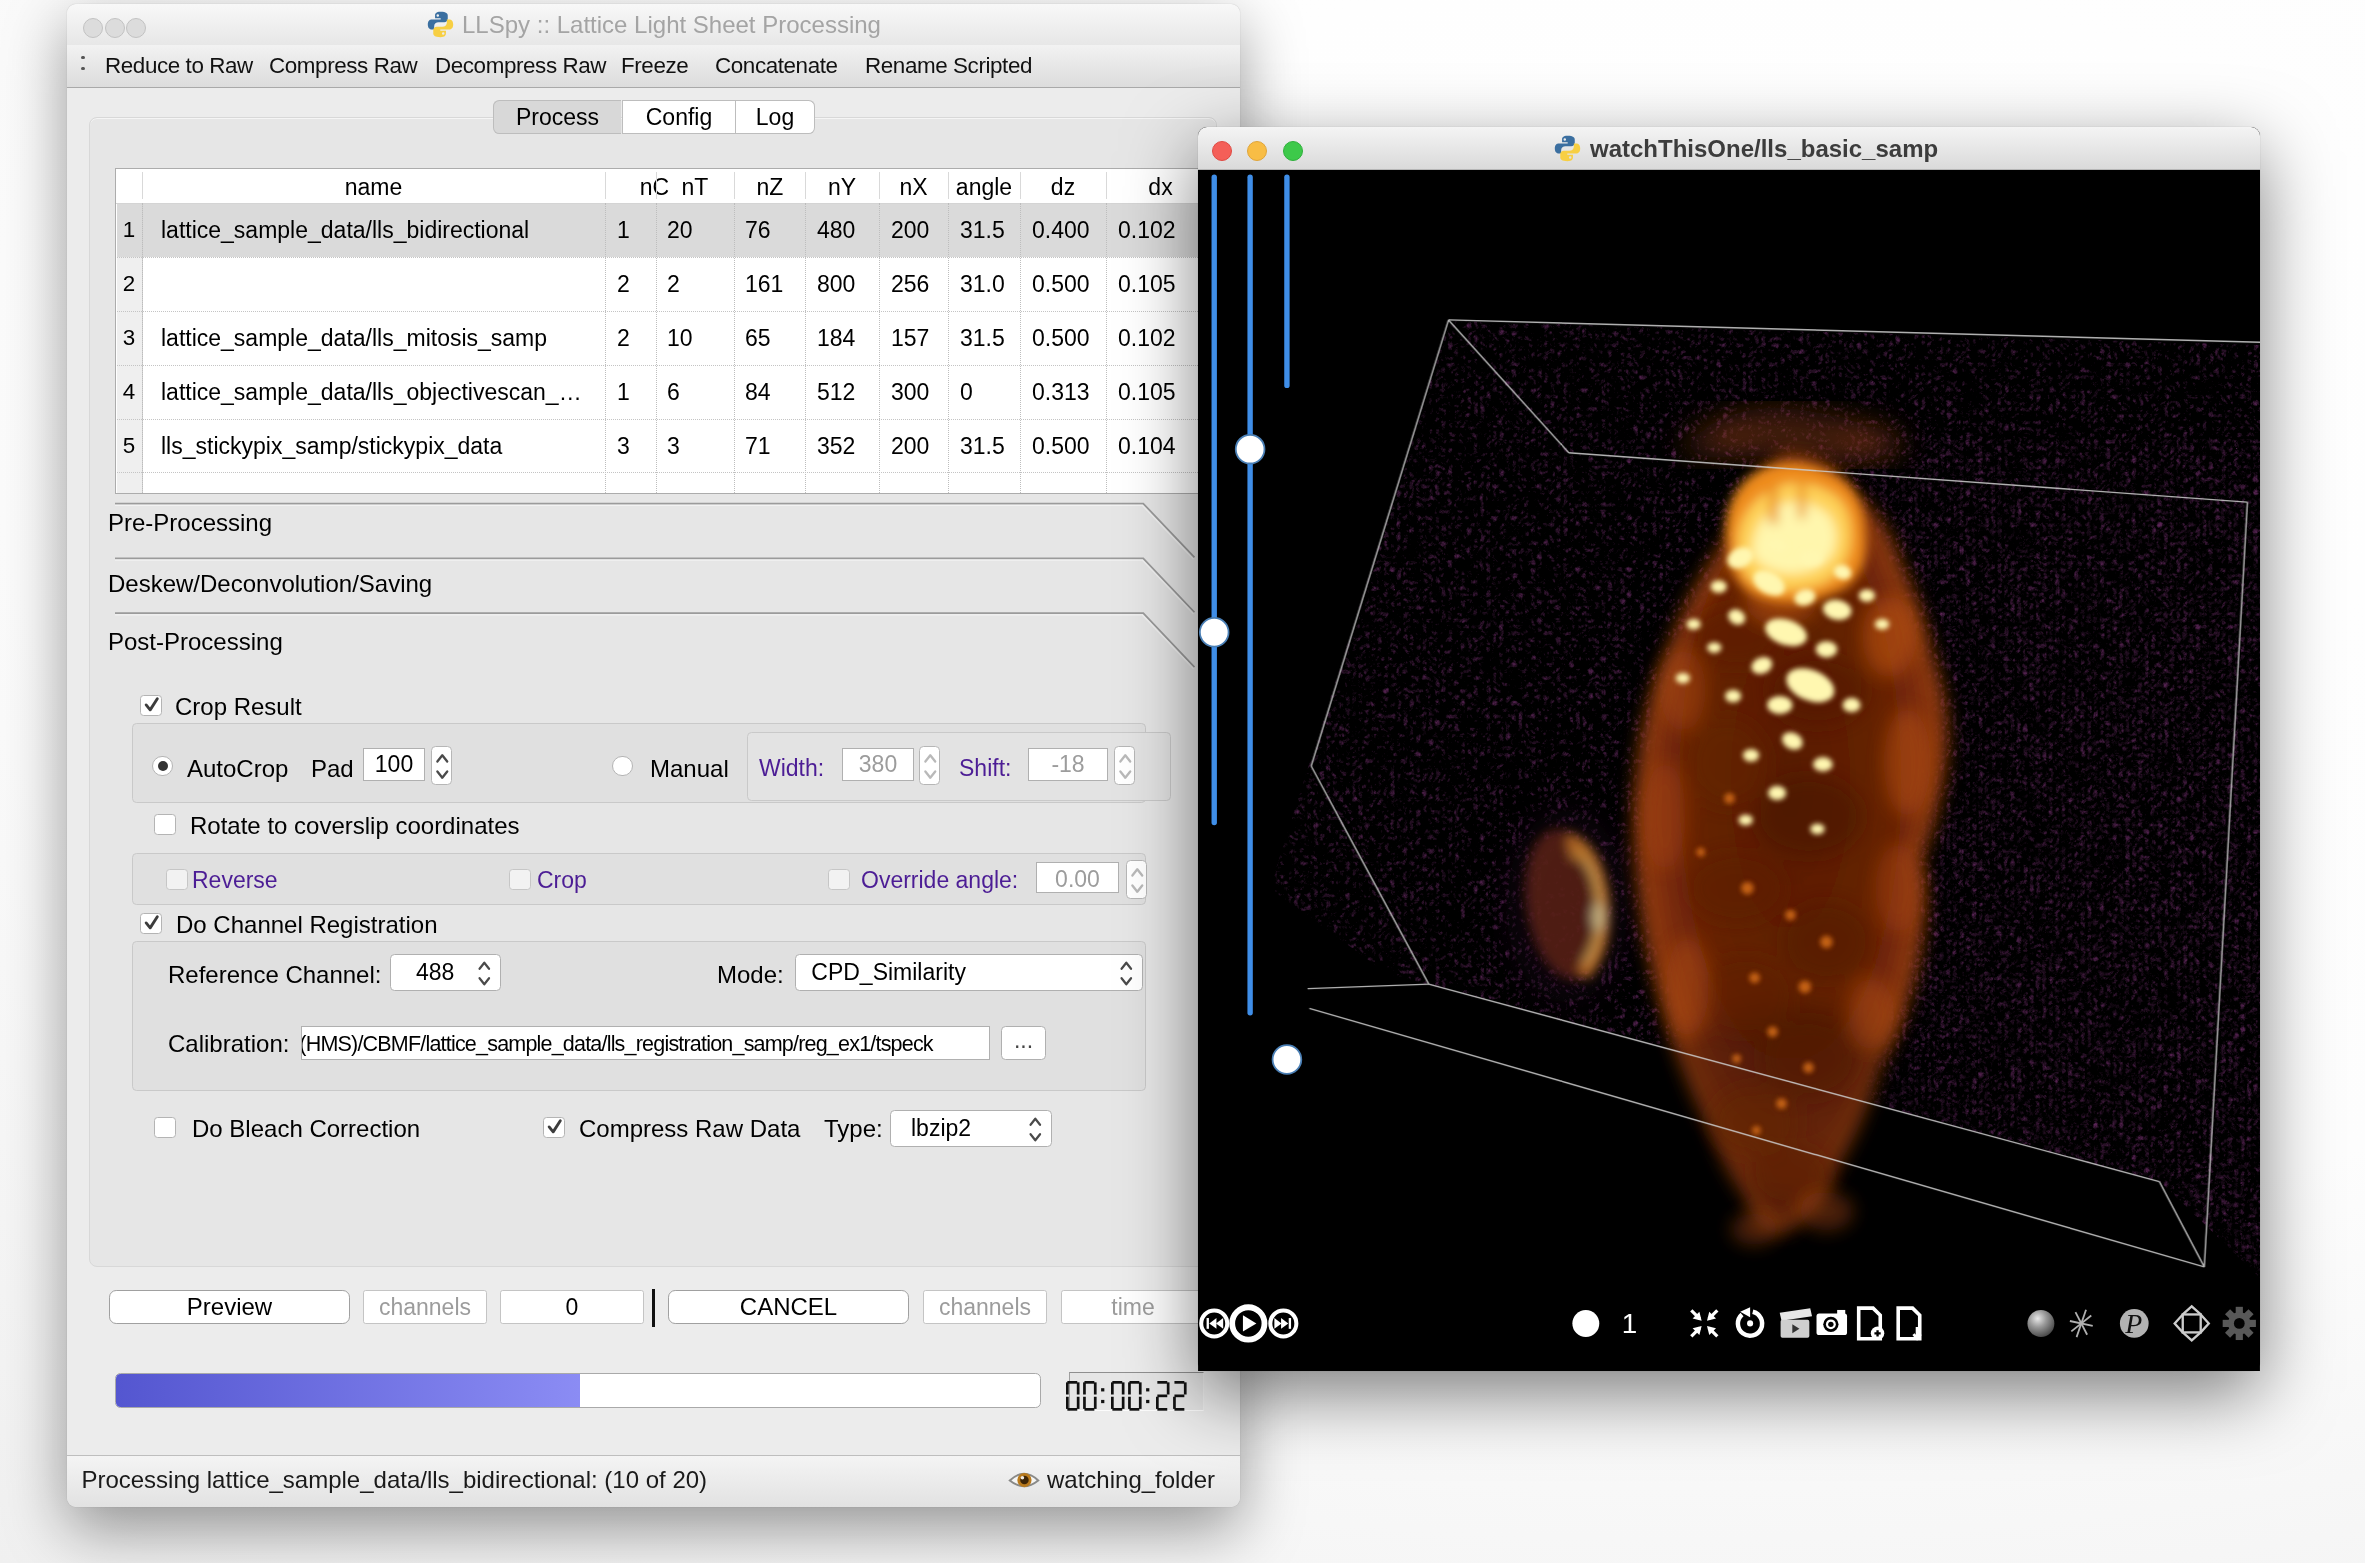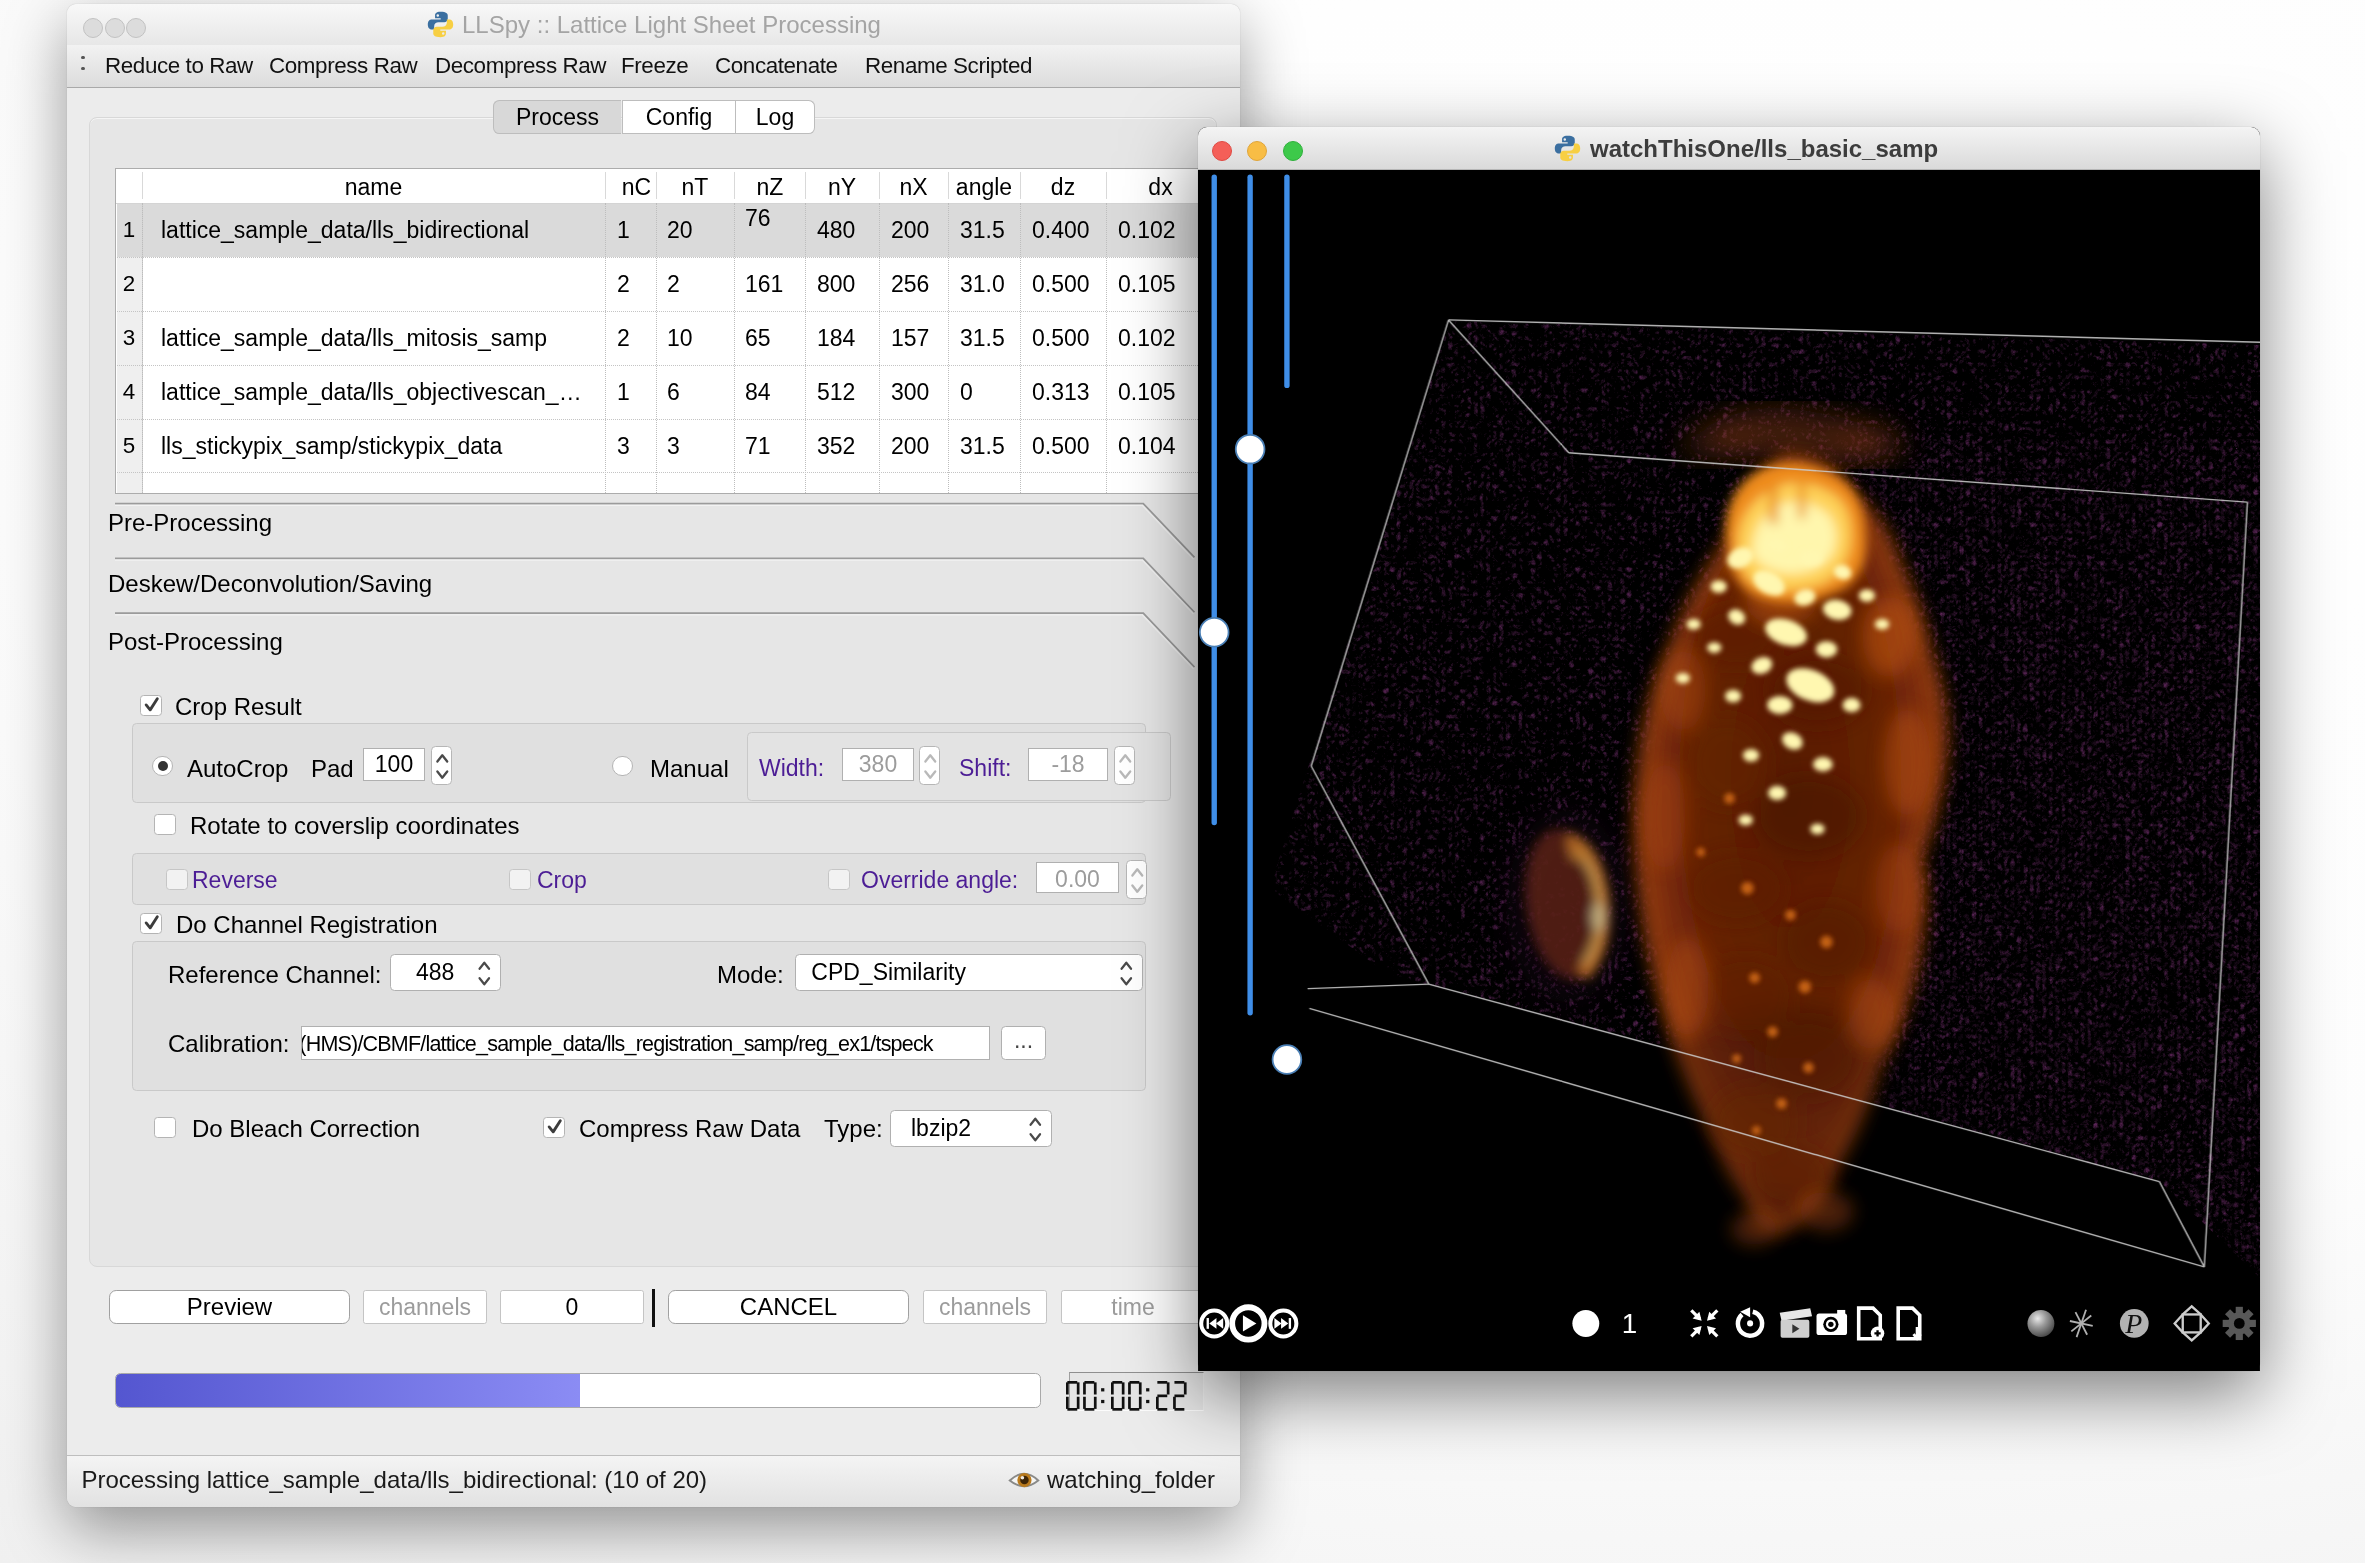--- a/index.html
+++ b/index.html
@@ -81,21 +81,21 @@
 <div class="panel a"></div>
 <div class="seg" style="left:426px;top:96px;width:128px;height:34px;line-height:33px;background:#d8d8d8;border-radius:6.3px 0 0 6.3px;border-right:none">Process</div>
 <div class="seg" style="left:555px;top:96px;width:114px;height:34px;line-height:33px;background:#fff">Config</div>
 <div class="seg" style="left:669px;top:96px;width:79px;height:34px;line-height:33px;background:#fff;border-radius:0 6.3px 6.3px 0;border-left:none">Log</div>
 <div id="tbl" class="a">
 <div class="a" style="left:0.9px;top:34px;width:1097px;height:54px;background:#dadada"></div>
 <div class="a" style="left:0.9px;top:34px;width:25px;height:290px;background:#efefef;border-right:0.9px solid #cfcfcf"></div>
 <div class="a" style="left:0.9px;top:34px;width:25px;height:54px;background:#dadada"></div>
 <div class="a" style="left:0;top:34px;width:1099px;height:0;border-top:0.9px solid #d4d4d4"></div>
 <div class="hcell" style="left:26px;width:463px">name</div>
-<div class="hcell" style="left:495px;width:51px">nC</div>
+<div class="hcell" style="left:513px;width:51px">nC</div>
 <div class="hcell" style="left:540px;width:78px">nT</div>
 <div class="hcell" style="left:618px;width:72px">nZ</div>
 <div class="hcell" style="left:689px;width:74px">nY</div>
 <div class="hcell" style="left:763px;width:69px">nX</div>
 <div class="hcell" style="left:832px;width:72px">angle</div>
 <div class="hcell" style="left:904px;width:86px">dz</div>
 <div class="hcell" style="left:990px;width:109px">dx</div>
 <div class="vlineh" style="left:26px;top:3.6px;height:27px"></div>
 <div class="vline" style="left:26px;top:34px;height:290px"></div>
 <div class="vlineh" style="left:489px;top:3.6px;height:27px"></div>
@@ -116,21 +116,21 @@
 <div class="vline" style="left:990px;top:34px;height:290px"></div>
 <div class="hline" style="left:0.9px;top:88px;width:1097px"></div>
 <div class="hline" style="left:0.9px;top:142px;width:1097px"></div>
 <div class="hline" style="left:0.9px;top:196px;width:1097px"></div>
 <div class="hline" style="left:0.9px;top:250px;width:1097px"></div>
 <div class="hline" style="left:0.9px;top:303px;width:1097px"></div>
 <div class="rnum" style="left:0;top:34px">1</div>
 <div class="cell" style="left:45px;top:34px">lattice_sample_data/lls_bidirectional</div>
 <div class="cell" style="left:501px;top:34px">1</div>
 <div class="cell" style="left:551px;top:34px">20</div>
-<div class="cell" style="left:629px;top:22px">76</div>
+<div class="cell" style="left:629px;top:34px">76</div>
 <div class="cell" style="left:701px;top:34px">480</div>
 <div class="cell" style="left:775px;top:34px">200</div>
 <div class="cell" style="left:844px;top:34px">31.5</div>
 <div class="cell" style="left:916px;top:34px">0.400</div>
 <div class="cell" style="left:1002px;top:34px">0.102</div>
 <div class="rnum" style="left:0;top:88px">2</div>
 <div class="cell" style="left:501px;top:88px">2</div>
 <div class="cell" style="left:551px;top:88px">2</div>
 <div class="cell" style="left:629px;top:88px">161</div>
 <div class="cell" style="left:701px;top:88px">800</div>

